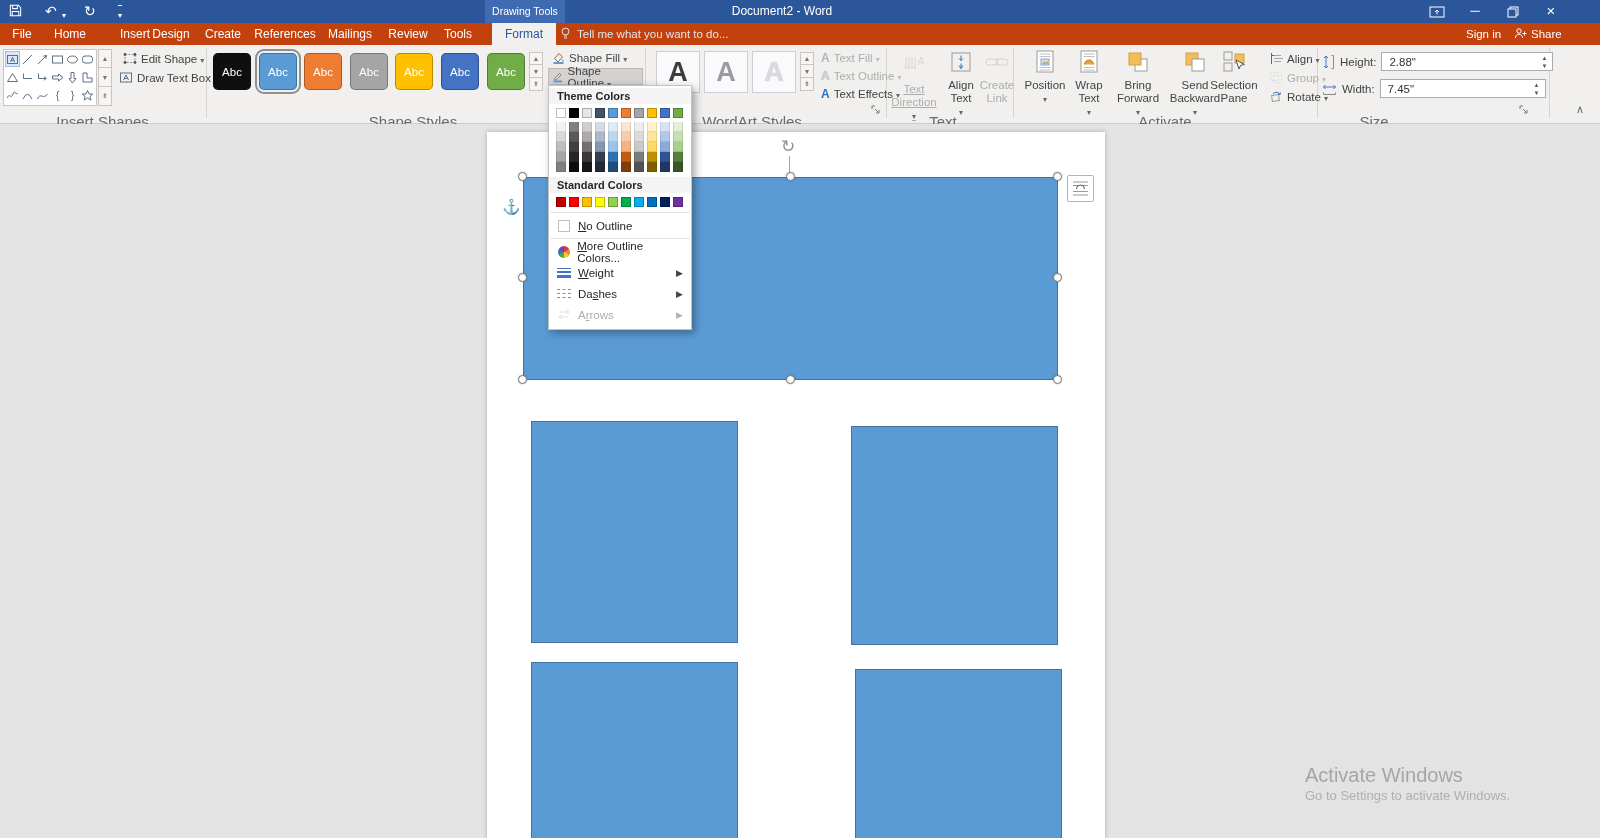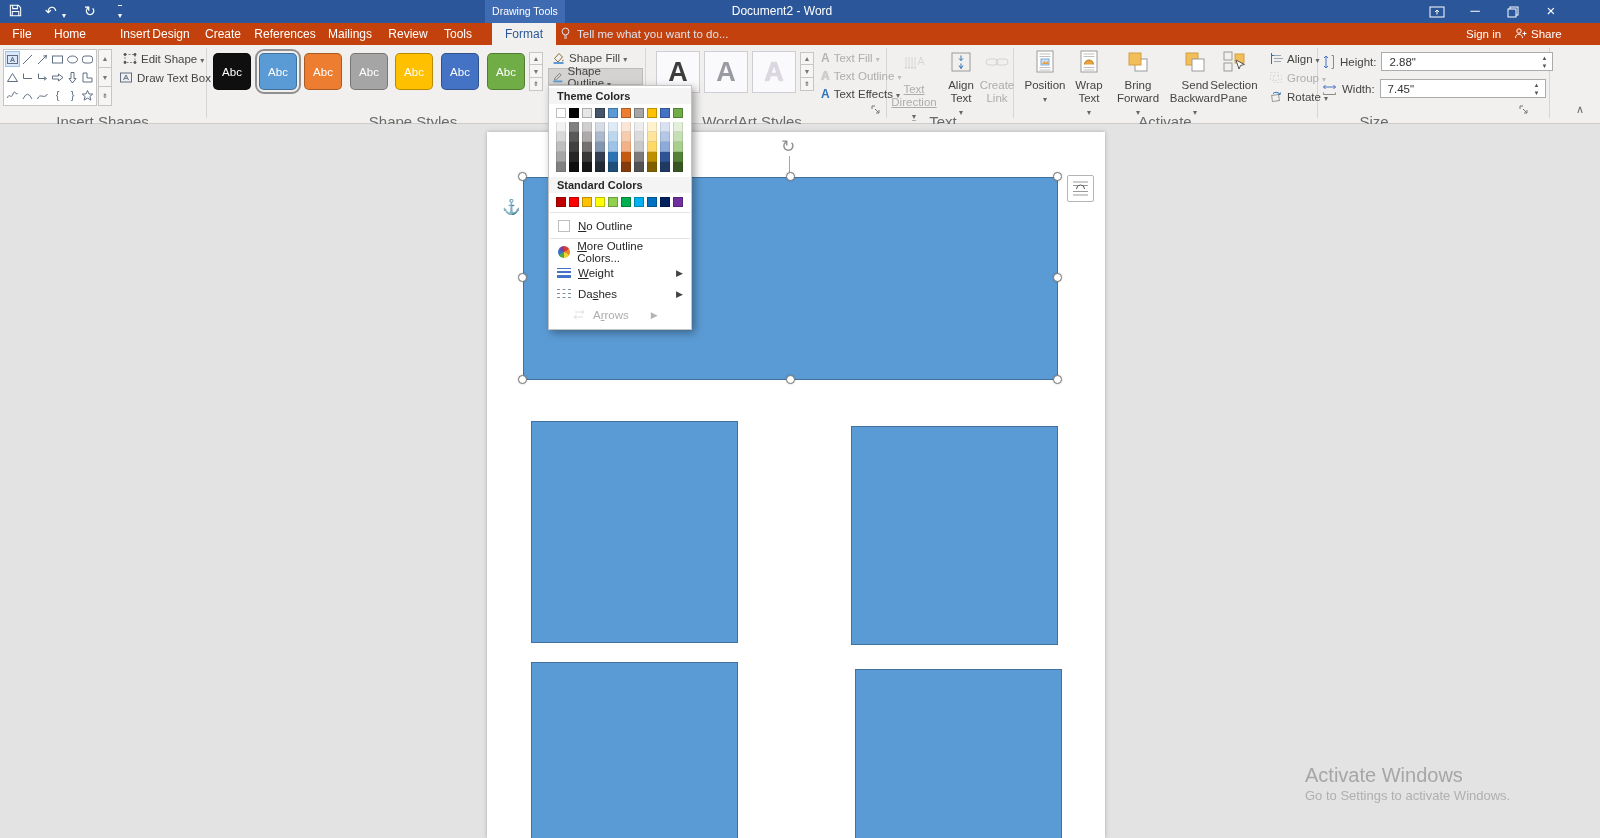--- a/index.html
+++ b/index.html
@@ -58,21 +58,21 @@
   .menu .hdr{height:16px;line-height:16px;padding:0 8px;font-weight:bold;background:#f4f4f4;font-size:11px;}
   .swrow{display:flex;gap:3px;padding:4px 7px 3px;}
   .sw{width:10px;height:10px;border:1px solid rgba(0,0,0,.25);}
   .swgrid{display:flex;gap:3px;padding:1px 7px 5px;}
   .swcol{display:flex;flex-direction:column;}
   .swv{width:10px;height:10px;border:1px solid rgba(0,0,0,.10);border-top:none;}
   .menu .sep{height:1px;background:#e2e2e2;margin:2px 1px;}
   .mi{display:flex;align-items:center;height:21px;padding:0 8px;gap:7px;}
   .mi .ic{width:14px;display:flex;justify-content:center;align-items:center;}
   .mi .subarrow{margin-left:auto;color:#444;font-size:9px;}
-  .mi.dis,.mi.dis .subarrow{color:#b3b3b3;margin-left:15px;}
+  .mi.dis,.mi.dis .subarrow{color:#b3b3b3;}
   .wheel{width:12px;height:12px;border-radius:50%;
     background:conic-gradient(#d43b3b 0 60deg,#e8862c 60deg 120deg,#f0d22e 120deg 180deg,#4ca64c 180deg 240deg,#3a6fc4 240deg 300deg,#7b3fa0 300deg);}
   .wline{width:14px;background:#4472c4;}
   .dline{width:14px;border-top:1px dashed #7f8fa8;}
 
   
   .docarea{position:absolute;left:0;top:124px;width:1600px;height:714px;background:#e3e3e3;}
   .page{position:absolute;left:487px;top:132px;width:618px;height:706px;background:#fff;box-shadow:0 0 4px rgba(0,0,0,.25);}
   .shape{position:absolute;background:var(--shape-fill);border:1px solid var(--shape-outline);}
   .handle{position:absolute;width:9px;height:9px;border-radius:50%;background:#fff;border:1px solid #767676;box-shadow:0 0 2px rgba(0,0,0,.25);z-index:6;}

